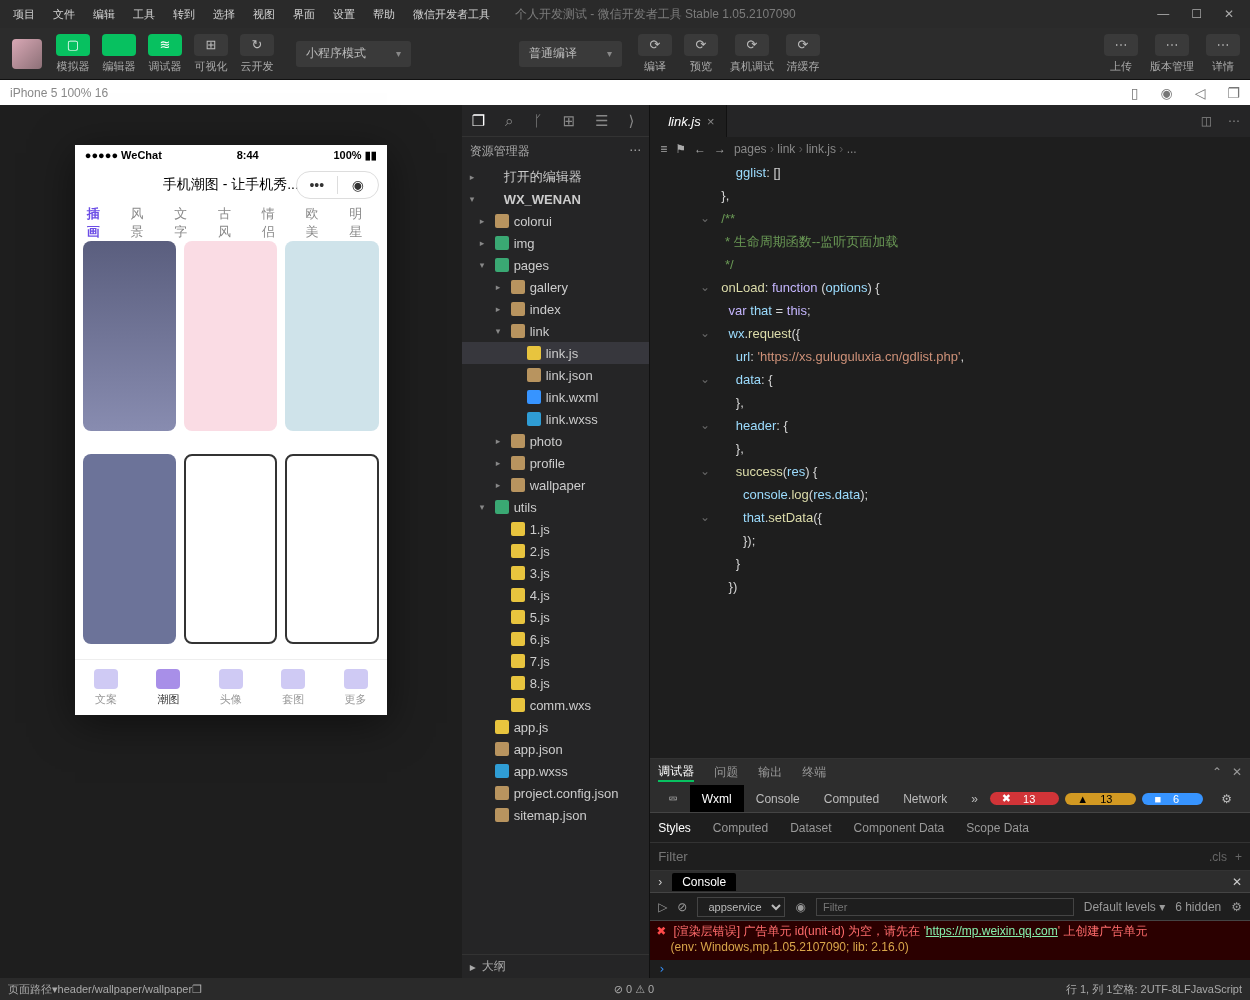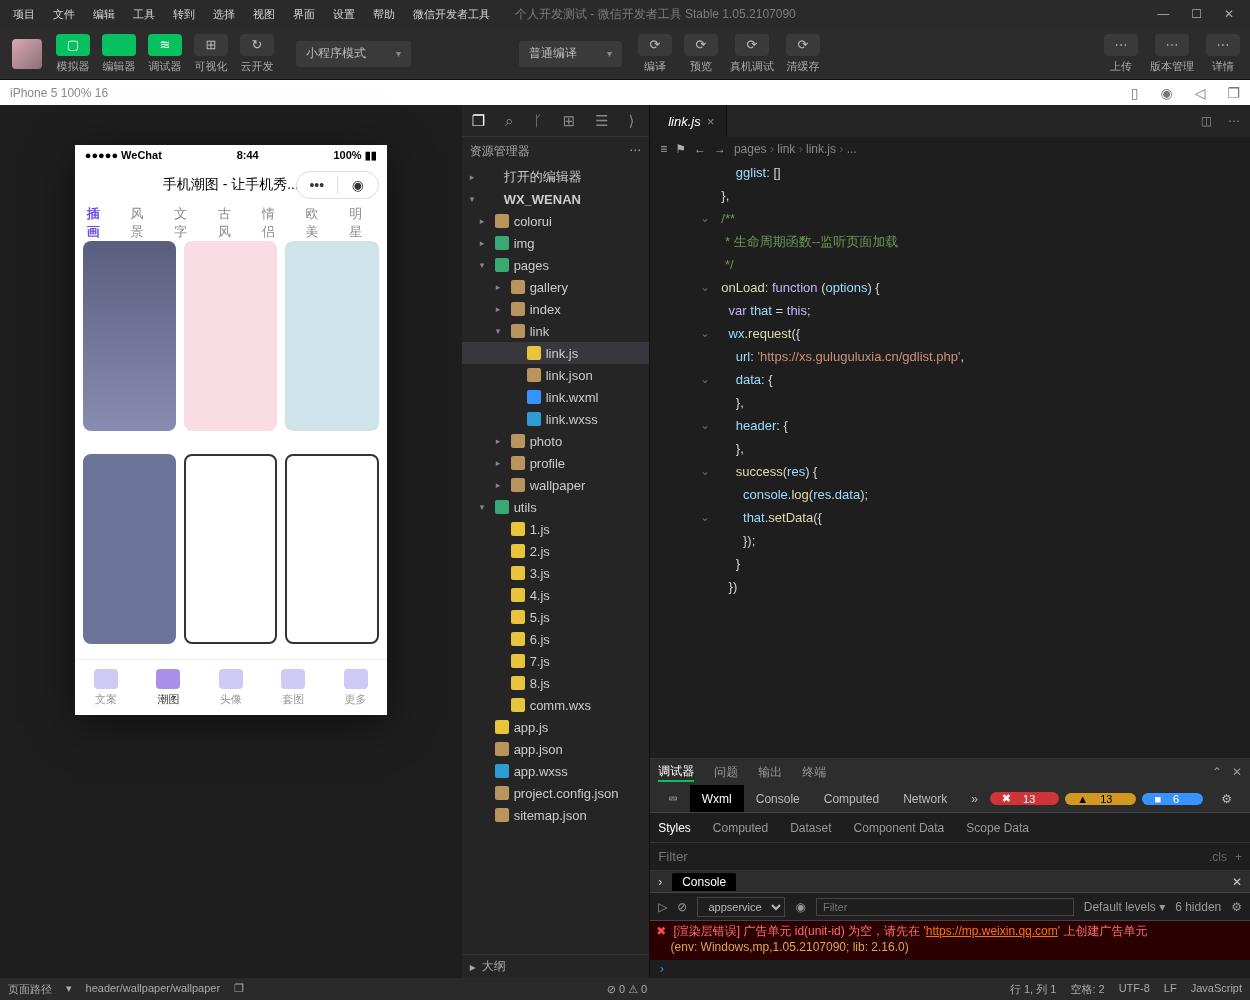--- a/index.html
+++ b/index.html
@@ -95,25 +95,25 @@
 .styletabs{height:30px;display:flex;align-items:center;gap:22px;padding:0 8px;color:#999;font-size:12px;background:#1e1e1e;border-bottom:1px solid #333}
 .styletabs .active{color:#fff}
 .filterrow{height:28px;display:flex;align-items:center;padding:0 8px;color:#666;font-size:12px;border-bottom:1px solid #333}
 .filterrow input{flex:1;background:transparent;border:0;color:#ccc;outline:none}
 .consoleblk{flex:1;display:flex;flex-direction:column}
 .conshdr{height:22px;background:#2d2d2d;display:flex;align-items:center;padding:0 8px;gap:10px;color:#ccc;font-size:12px;border-bottom:1px solid #444}
 .conshdr .active{background:#000;padding:2px 10px;border-radius:2px 2px 0 0;color:#fff}
 .constools{height:28px;display:flex;align-items:center;gap:10px;padding:0 8px;background:#1e1e1e;border-bottom:1px solid #444;color:#999;font-size:12px}
 .constools select,.constools input{background:#1e1e1e;border:1px solid #444;color:#bbb;padding:2px 6px;font-size:11px;outline:none}
 .consbody{flex:1;background:#2b0000;color:#ff6b6b;font-family:Consolas,monospace;font-size:12px;padding:2px 6px;line-height:16px}
-.consbody a{color:#f97316;text-decoration:underline}
+.consbody a{color:#86efac;text-decoration:underline}
 .consprompt{background:#1e1e1e;color:#3794ff;padding:2px 8px;font-family:Consolas,monospace}
 
 .statusbar{height:22px;background:#2a2a2a;display:flex;align-items:center;justify-content:space-between;padding:0 8px;color:#aaa;font-size:11px}
-.statusbar .sgroup{display:flex;gap:14px;align-items:flex-start}
+.statusbar .sgroup{display:flex;align-items:center}
 </style>
 </head>
 <body>
 
 <div class="titlebar">
   <div class="menubar" id="menubar">
       <span>项目</span>
       <span>文件</span>
       <span>编辑</span>
       <span>工具</span>

